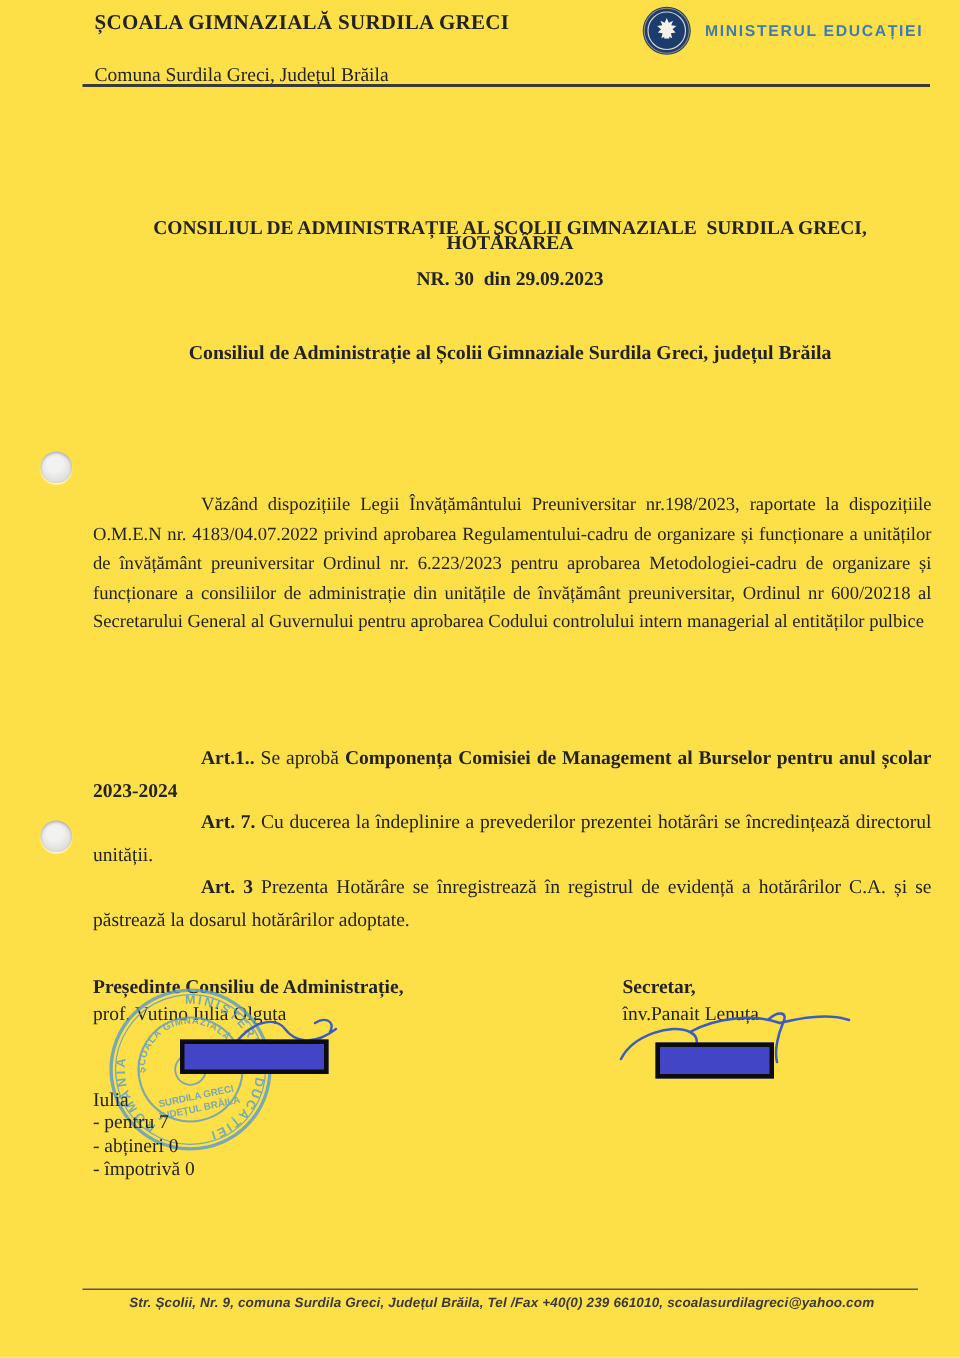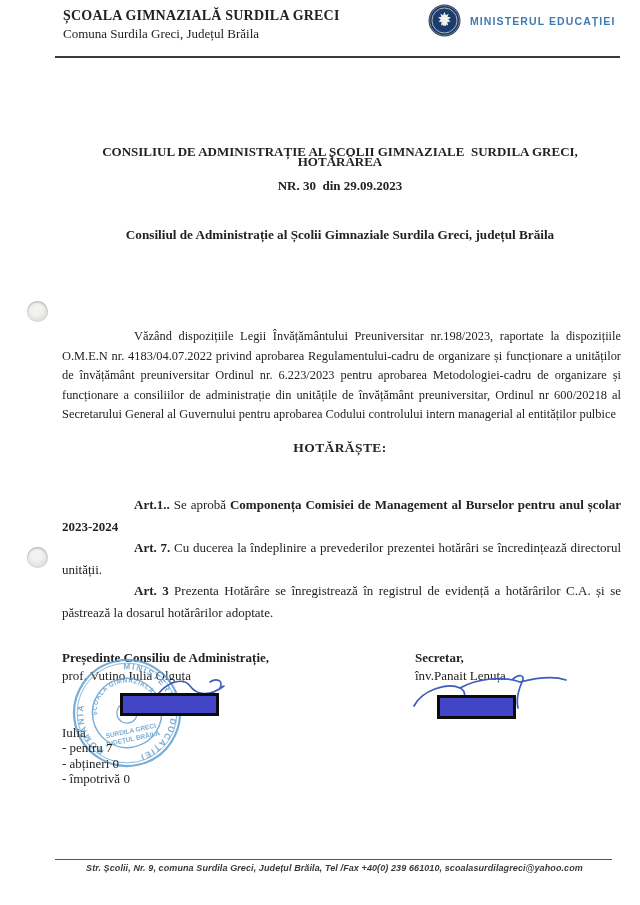--- a/index.html
+++ b/index.html
@@ -1,32 +1,32 @@
 <!DOCTYPE html>
 <html><head>
 <meta charset="utf-8">
 <style>
   * { margin: 0; padding: 0; box-sizing: border-box; }
   html, body { width: 640px; height: 905px; background: #e9e9e7; }
   .page {
     position: relative; width: 640px; height: 905px;
-    background: #ffffff; overflow: hidden;
+    background: #fde047; overflow: hidden;
     font-family: "Liberation Serif", serif;
     color: #232323;
   }
   
   .punch {
     position: absolute; width: 21px; height: 21px; border-radius: 50%;
     background: radial-gradient(circle at 45% 40%, #f2f2f0 30%, #dededc 70%, #c9c9c7 100%);
     box-shadow: inset 0 1px 2px rgba(120,120,120,.55), 0 1px 1px rgba(255,255,255,.9);
   }
   
   .hdr-left { position: absolute; left: 63px; top: 8px; }
   .school-name { font-weight: bold; font-size: 14px; letter-spacing: .2px; }
-  .school-sub  { font-size: 13px; margin-top: 2px; }
+  .school-sub  { font-size: 13px; margin-top: 18px; }
   .ministry { position: absolute; left: 428px; top: 4px; display: flex; align-items: center; }
   .ministry-name {
     font-family: "Liberation Sans", sans-serif; font-weight: bold;
     font-size: 10.5px; letter-spacing: 1.1px; color: #3f7ab2; margin-left: 9px;
   }
   .hdr-divider { position: absolute; left: 55px; top: 56px; width: 565px; height: 2px; background: #3a3a3a; }
   
   .title-block { position: absolute; left: 60px; width: 560px; text-align: center; font-weight: bold; font-size: 13px; white-space: pre-wrap; }
   .subject { position: absolute; left: 60px; top: 227px; width: 560px; text-align: center; font-weight: bold; font-size: 13.2px; }
   
@@ -82,21 +82,20 @@
   <div class="hdr-divider"></div>
 
   <div class="title-block" style="top:110px;margin-top:44px;">HOTĂRÂREA</div>
   <div class="title-block" style="top:144px;">CONSILIUL DE ADMINISTRAȚIE AL ȘCOLII GIMNAZIALE  SURDILA GRECI,</div>
   <div class="title-block" style="top:178px;">NR. 30  din 29.09.2023</div>
 
   <div class="subject">Consiliul de Administrație al Școlii Gimnaziale Surdila Greci, județul Brăila</div>
 
   <div class="para italic" style="top:327px;">Văzând dispozițiile Legii Învățământului Preuniversitar nr.198/2023,  raportate la dispozițiile O.M.E.N nr. 4183/04.07.2022 privind aprobarea Regulamentului-cadru de organizare și funcționare a unităților de învățământ preuniversitar Ordinul nr. 6.223/2023 pentru aprobarea Metodologiei-cadru de organizare și funcționare a consiliilor de administrație din unitățile de învățământ preuniversitar, Ordinul nr 600/20218 al Secretarului General al Guvernului pentru aprobarea Codului controlului intern managerial al entităților pulbice</div>
 
-  <div class="decision">HOTĂRĂȘTE:</div>
 
   <div class="articles">
     <p><b>Art.1..</b><span> Se aprobă </span><b>Componența Comisiei de Management al Burselor pentru anul școlar 2023-2024</b></p>
     <p><b>Art. 7.</b><span> Cu ducerea la îndeplinire a prevederilor prezentei hotărâri se încredințează directorul unității.</span></p>
     <p><b>Art. 3</b><span> Prezenta Hotărâre se înregistrează în registrul de evidență a hotărârilor C.A. și se păstrează la dosarul hotărârilor adoptate.</span></p>
   </div>
 
   <div class="sig sig-left">
     <div class="role">Președinte Consiliu de Administrație,</div>
     <div>prof. Vutino Iulia Olguța</div>

